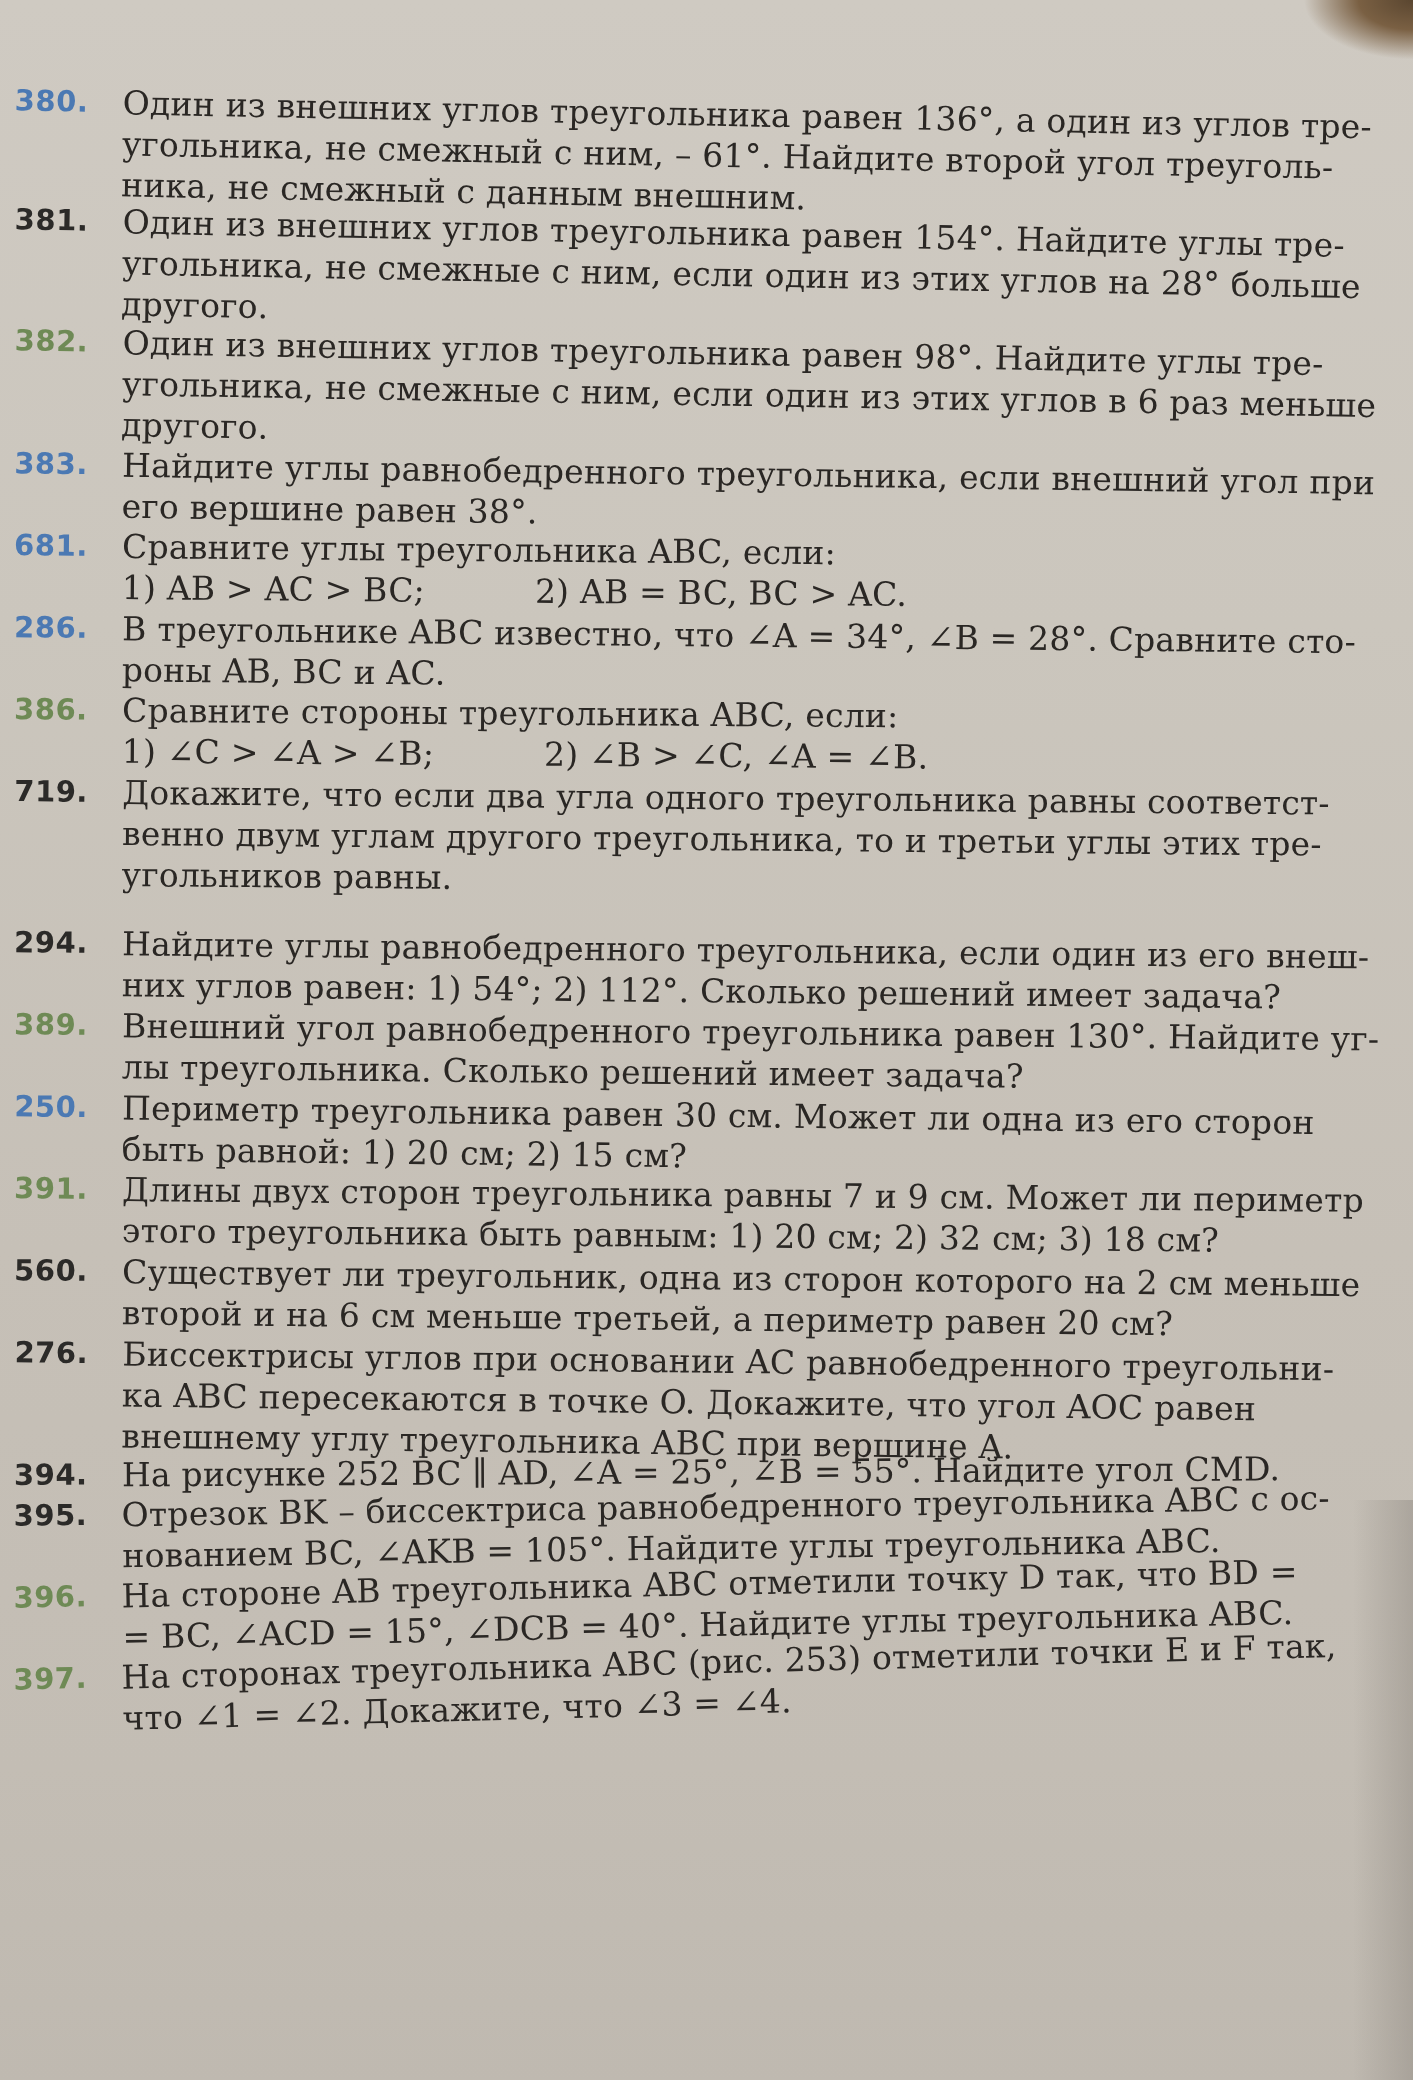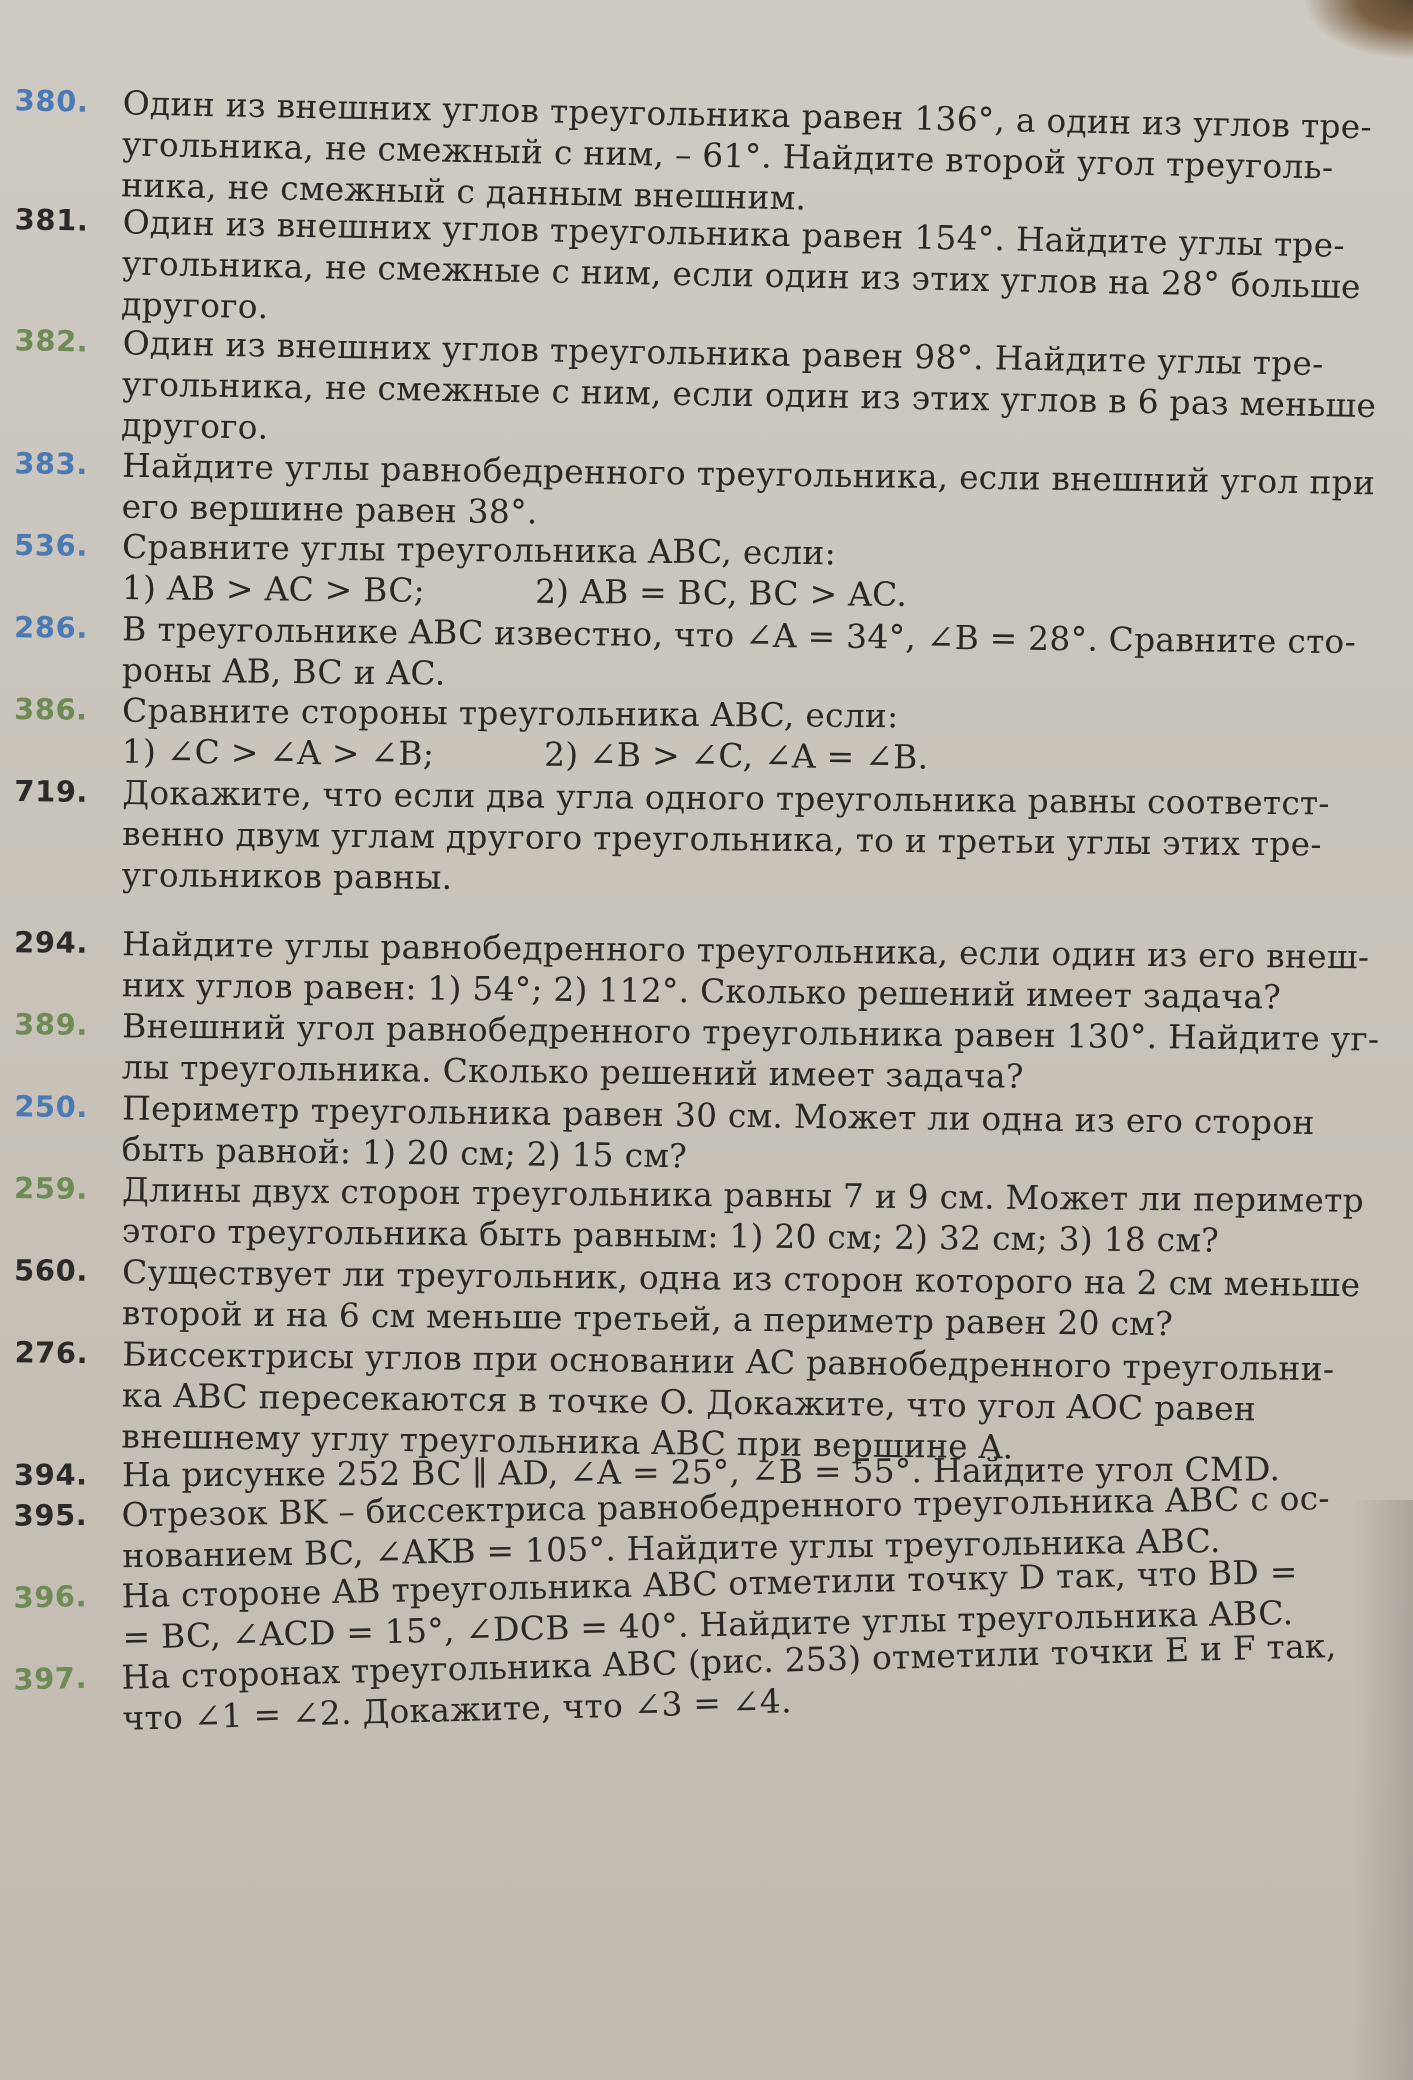--- a/index.html
+++ b/index.html
@@ -107,21 +107,21 @@
       <span class="line">другого.</span>
     </div>
 
     <div class="problem" style="transform: rotate(0.8deg);">
       <span class="num blue">383.</span>
       <span class="line">Найдите углы равнобедренного треугольника, если внешний угол при</span>
       <span class="line">его вершине равен 38°.</span>
     </div>
 
     <div class="problem" style="transform: rotate(0.5deg);">
-      <span class="num blue">536.</span>
+      <span class="num blue">681.</span>
       <span class="line">Сравните углы треугольника ABC, если:</span>
       <span class="line">
         <span>1) AB &gt; AC &gt; BC;</span><span class="opt2">2) AB = BC, BC &gt; AC.</span>
       </span>
     </div>
 
     <div class="problem" style="transform: rotate(0.6deg);">
       <span class="num blue">286.</span>
       <span class="line">В треугольнике ABC известно, что ∠A = 34°, ∠B = 28°. Сравните сто-</span>
       <span class="line">роны AB, BC и AC.</span>
@@ -156,21 +156,21 @@
       <span class="line">лы треугольника. Сколько решений имеет задача?</span>
     </div>
 
     <div class="problem" style="transform: rotate(0.7deg);">
       <span class="num blue">250.</span>
       <span class="line">Периметр треугольника равен 30 см. Может ли одна из его сторон</span>
       <span class="line">быть равной: 1) 20 см; 2) 15 см?</span>
     </div>
 
     <div class="problem" style="transform: rotate(0.5deg);">
-      <span class="num green">259.</span>
+      <span class="num green">391.</span>
       <span class="line">Длины двух сторон треугольника равны 7 и 9 см. Может ли периметр</span>
       <span class="line">этого треугольника быть равным: 1) 20 см; 2) 32 см; 3) 18 см?</span>
     </div>
 
     <div class="problem" style="transform: rotate(0.6deg);">
       <span class="num black">560.</span>
       <span class="line">Существует ли треугольник, одна из сторон которого на 2 см меньше</span>
       <span class="line">второй и на 6 см меньше третьей, а периметр равен 20 см?</span>
     </div>
 

